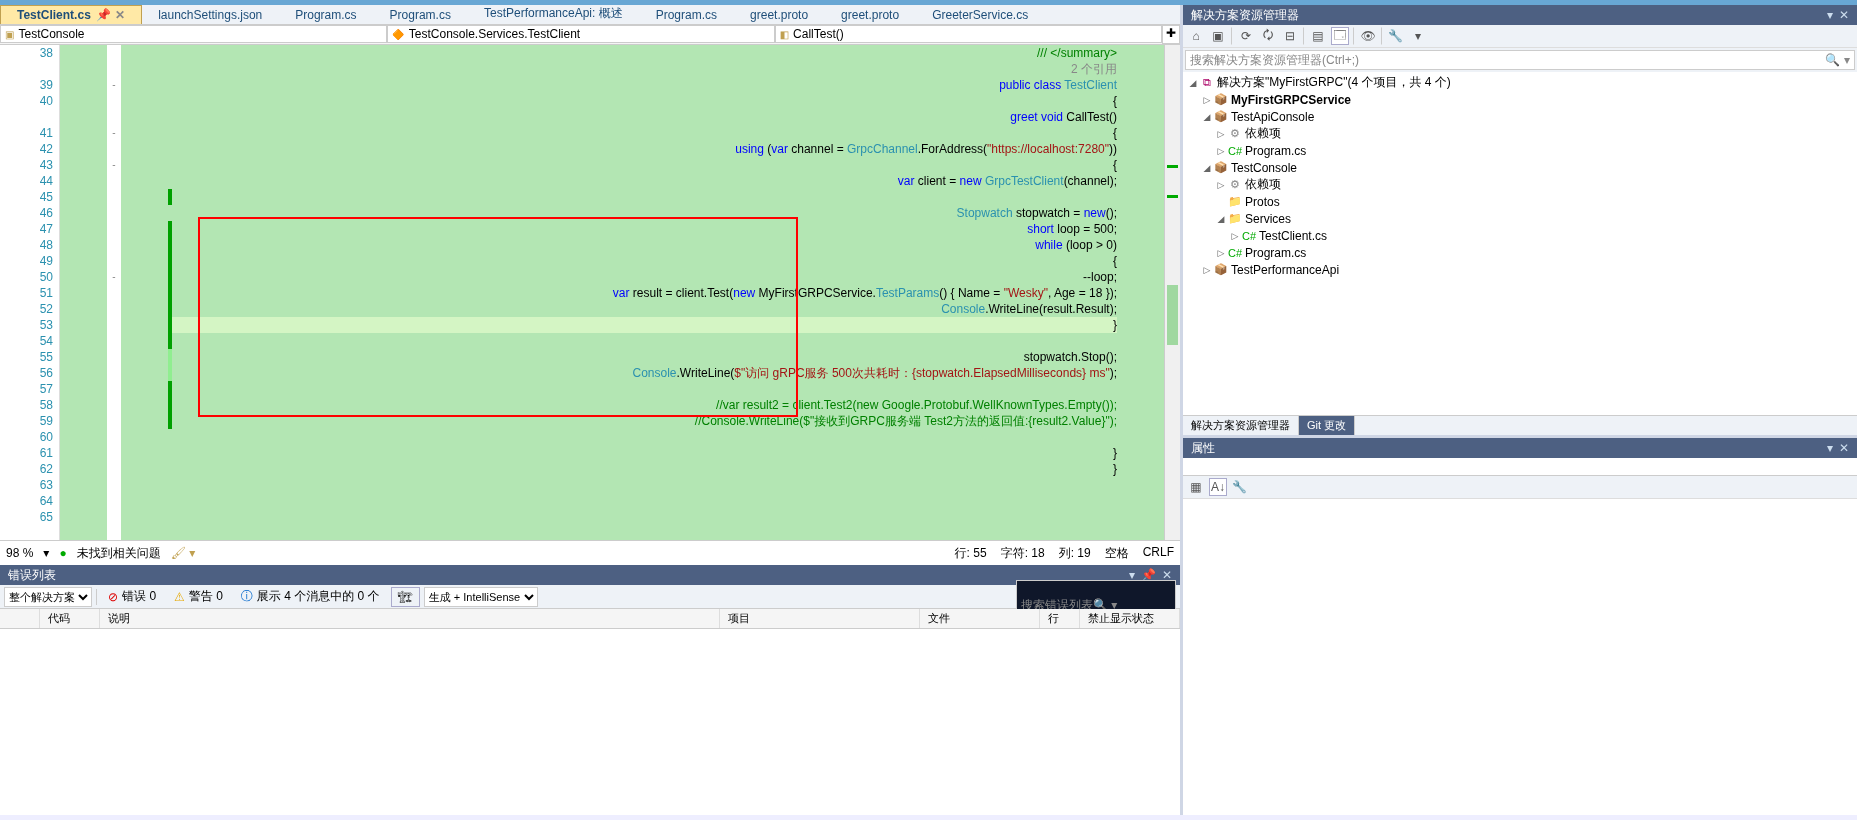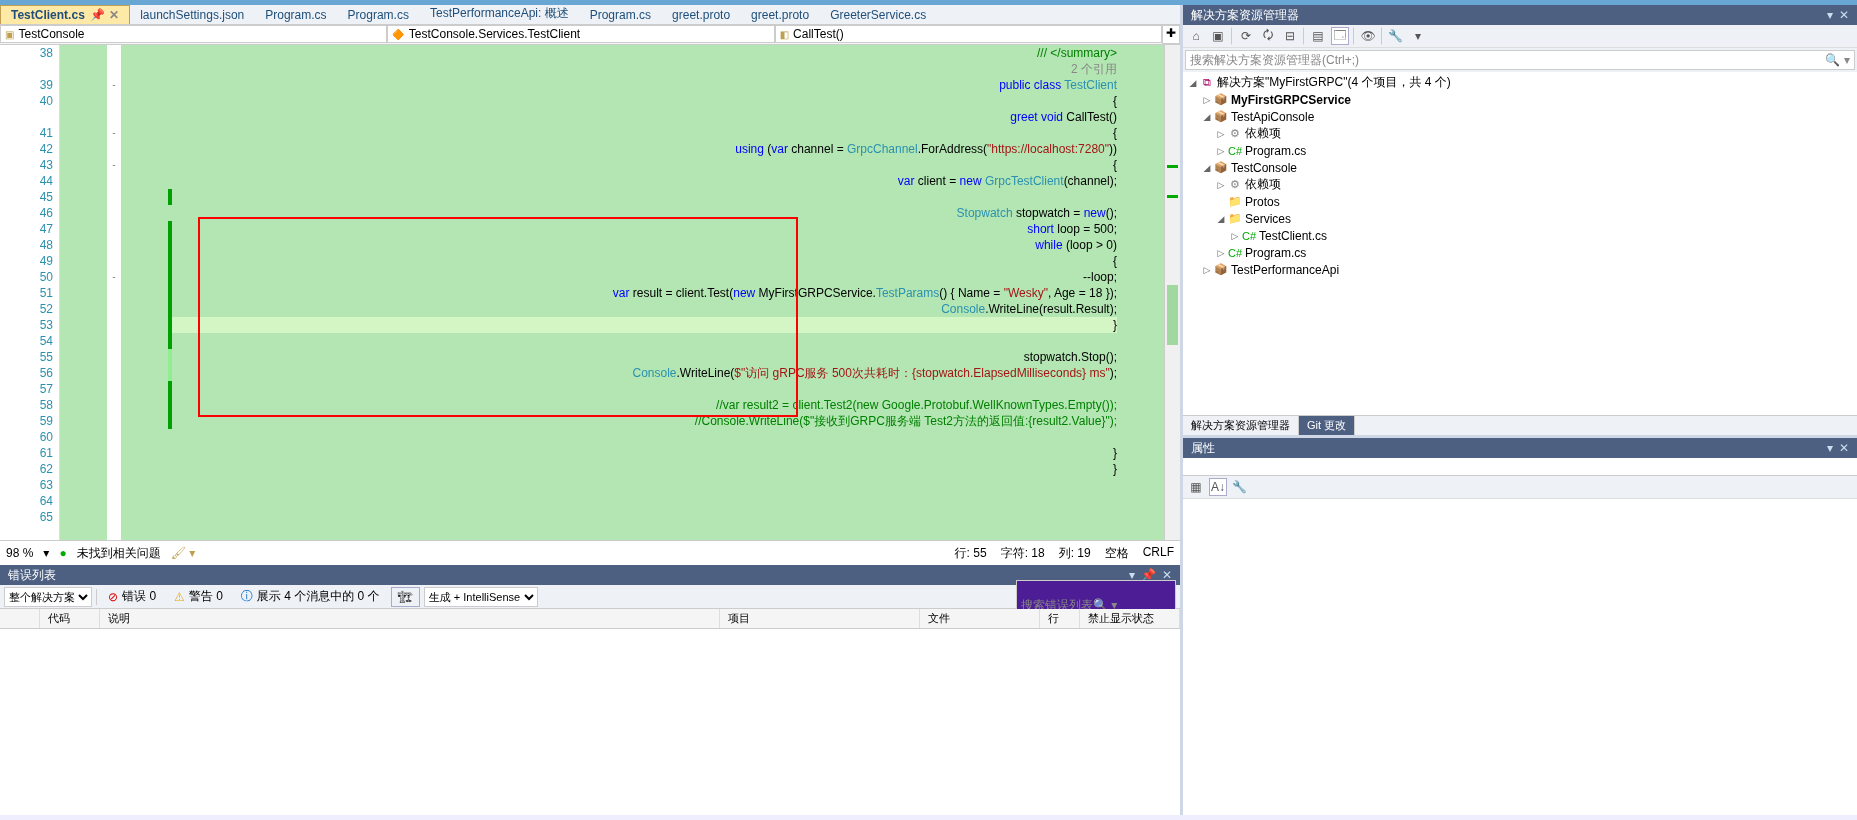--- a/index.html
+++ b/index.html
@@ -3,21 +3,21 @@
 <meta charset="utf-8">
 <style>
 * { margin: 0; padding: 0; box-sizing: border-box; font-family: "Segoe UI", sans-serif; font-size: 12px; }
 body { background: #eef; display: flex; flex-direction: column; width: 1857px; height: 820px; overflow: hidden; }
 
 .top-row { display: flex; height: 815px; border-top: 5px solid #68a7d4; }
 .left-col { flex: 0 0 1152px; display: flex; flex-direction: column; border-right: 3px solid #cfd6e5; }
 .right-col { flex: 1; display: flex; flex-direction: column; background: #eef2f7; border-radius: 25px; }
 
 .tabbar { display: flex; background: #eef2f7; border-bottom: 1px solid #ccc; height: 20px; align-items: flex-end; }
-.tab { padding: 2px 10px; color: #1e4e79; cursor: pointer; border-right: 1px solid transparent; }
+.tab { padding: 2px 16px; color: #1e4e79; cursor: pointer; border-right: 1px solid transparent; }
 .tab.active { background: #ffe9a6; border: 1px solid #c0a050; border-bottom: none; font-weight: bold; position: relative; }
 .tab.active .pin { margin-left: 6px; color: #888; }
 
 .navbar { display: flex; background: #f5f5f5; border-bottom: 1px solid #ccc; height: 20px; }
 .navbar select, .navbar .navitem { flex: 1; border: 1px solid #ccc; background: #fff; height: 18px; padding: 0 4px; font-size: 11px; }
 .navbar .navitem { display: flex; align-items: center; gap: 4px; }
 .navbar .icon { color: #c0a050; font-size: 10px; }
 
 .editor-wrap { flex: 1; display: flex; background: #b3e6b3; position: relative; font-family: Consolas, monospace; font-size: 13px; min-height: 0; gap: 47px; }
 .gutter { width: 60px; background: #fff; text-align: right; color: #2b91af; padding-right: 6px; border-right: 1px solid #ddd; }
@@ -47,21 +47,21 @@
 .errorlist-header { background: #4d6082; color: #fff; padding: 2px 8px; display: flex; align-items: center; height: 20px; }
 .errorlist-header .ctl { margin-left: auto; display: flex; gap: 6px; color: #cde; }
 .errorlist-toolbar { background: #eef2f7; border-bottom: 1px solid #ccc; display: flex; align-items: center; height: 24px; padding: 0 4px; gap: 4px; }
 .errorlist-toolbar select { height: 20px; border: 1px solid #ccc; background: #fff; font-size: 11px; }
 .err-btn { display: inline-flex; align-items: center; gap: 4px; padding: 2px 6px; border: 1px solid transparent; cursor: pointer; }
 .err-icon.e { color: #d00; }
 .err-icon.w { color: #e6a800; }
 .err-icon.i { color: #06c; }
 .errorlist-cols { display: flex; background: #f5f5f5; border-bottom: 1px solid #ccc; height: 20px; }
 .errorlist-cols div { padding: 2px 8px; border-right: 1px solid #ddd; font-size: 11px; }
-.search-err { margin-left: auto; border: 1px solid #ccc; background: #4c1d95; height: 20px; padding: 16px 4px; width: 160px; font-size: 11px; color: #888; }
+.search-err { margin-left: auto; border: 1px solid #ccc; background: #0f172a; height: 20px; padding: 16px 4px; width: 160px; font-size: 11px; color: #888; }
 
 .panel-header { background: #4d6082; color: #fff; padding: 2px 8px; height: 20px; display: flex; align-items: center; }
 .panel-header .ctl { margin-left: auto; display: flex; gap: 6px; color: #cde; cursor: pointer; }
 .sln-toolbar { background: #eef2f7; border-bottom: 1px solid #ddd; padding: 2px 4px; display: flex; gap: 4px; }
 .sln-toolbar span { width: 18px; height: 18px; display: inline-flex; align-items: center; justify-content: center; cursor: pointer; color: #555; border: 1px solid transparent; }
 .sln-toolbar .sep { border-left: 1px solid #ccc; width: 1px; }
 .sln-search { border: 1px solid #ccc; background: #fff; margin: 2px; height: 20px; padding: 0 4px; font-size: 11px; color: #888; display: flex; align-items: center; }
 .sln-search .mag { margin-left: auto; color: #888; }
 .tree { padding: 2px 4px; background: #fff; flex: 1; overflow: auto; }
 .tree-node { display: flex; align-items: center; height: 17px; cursor: pointer; }

